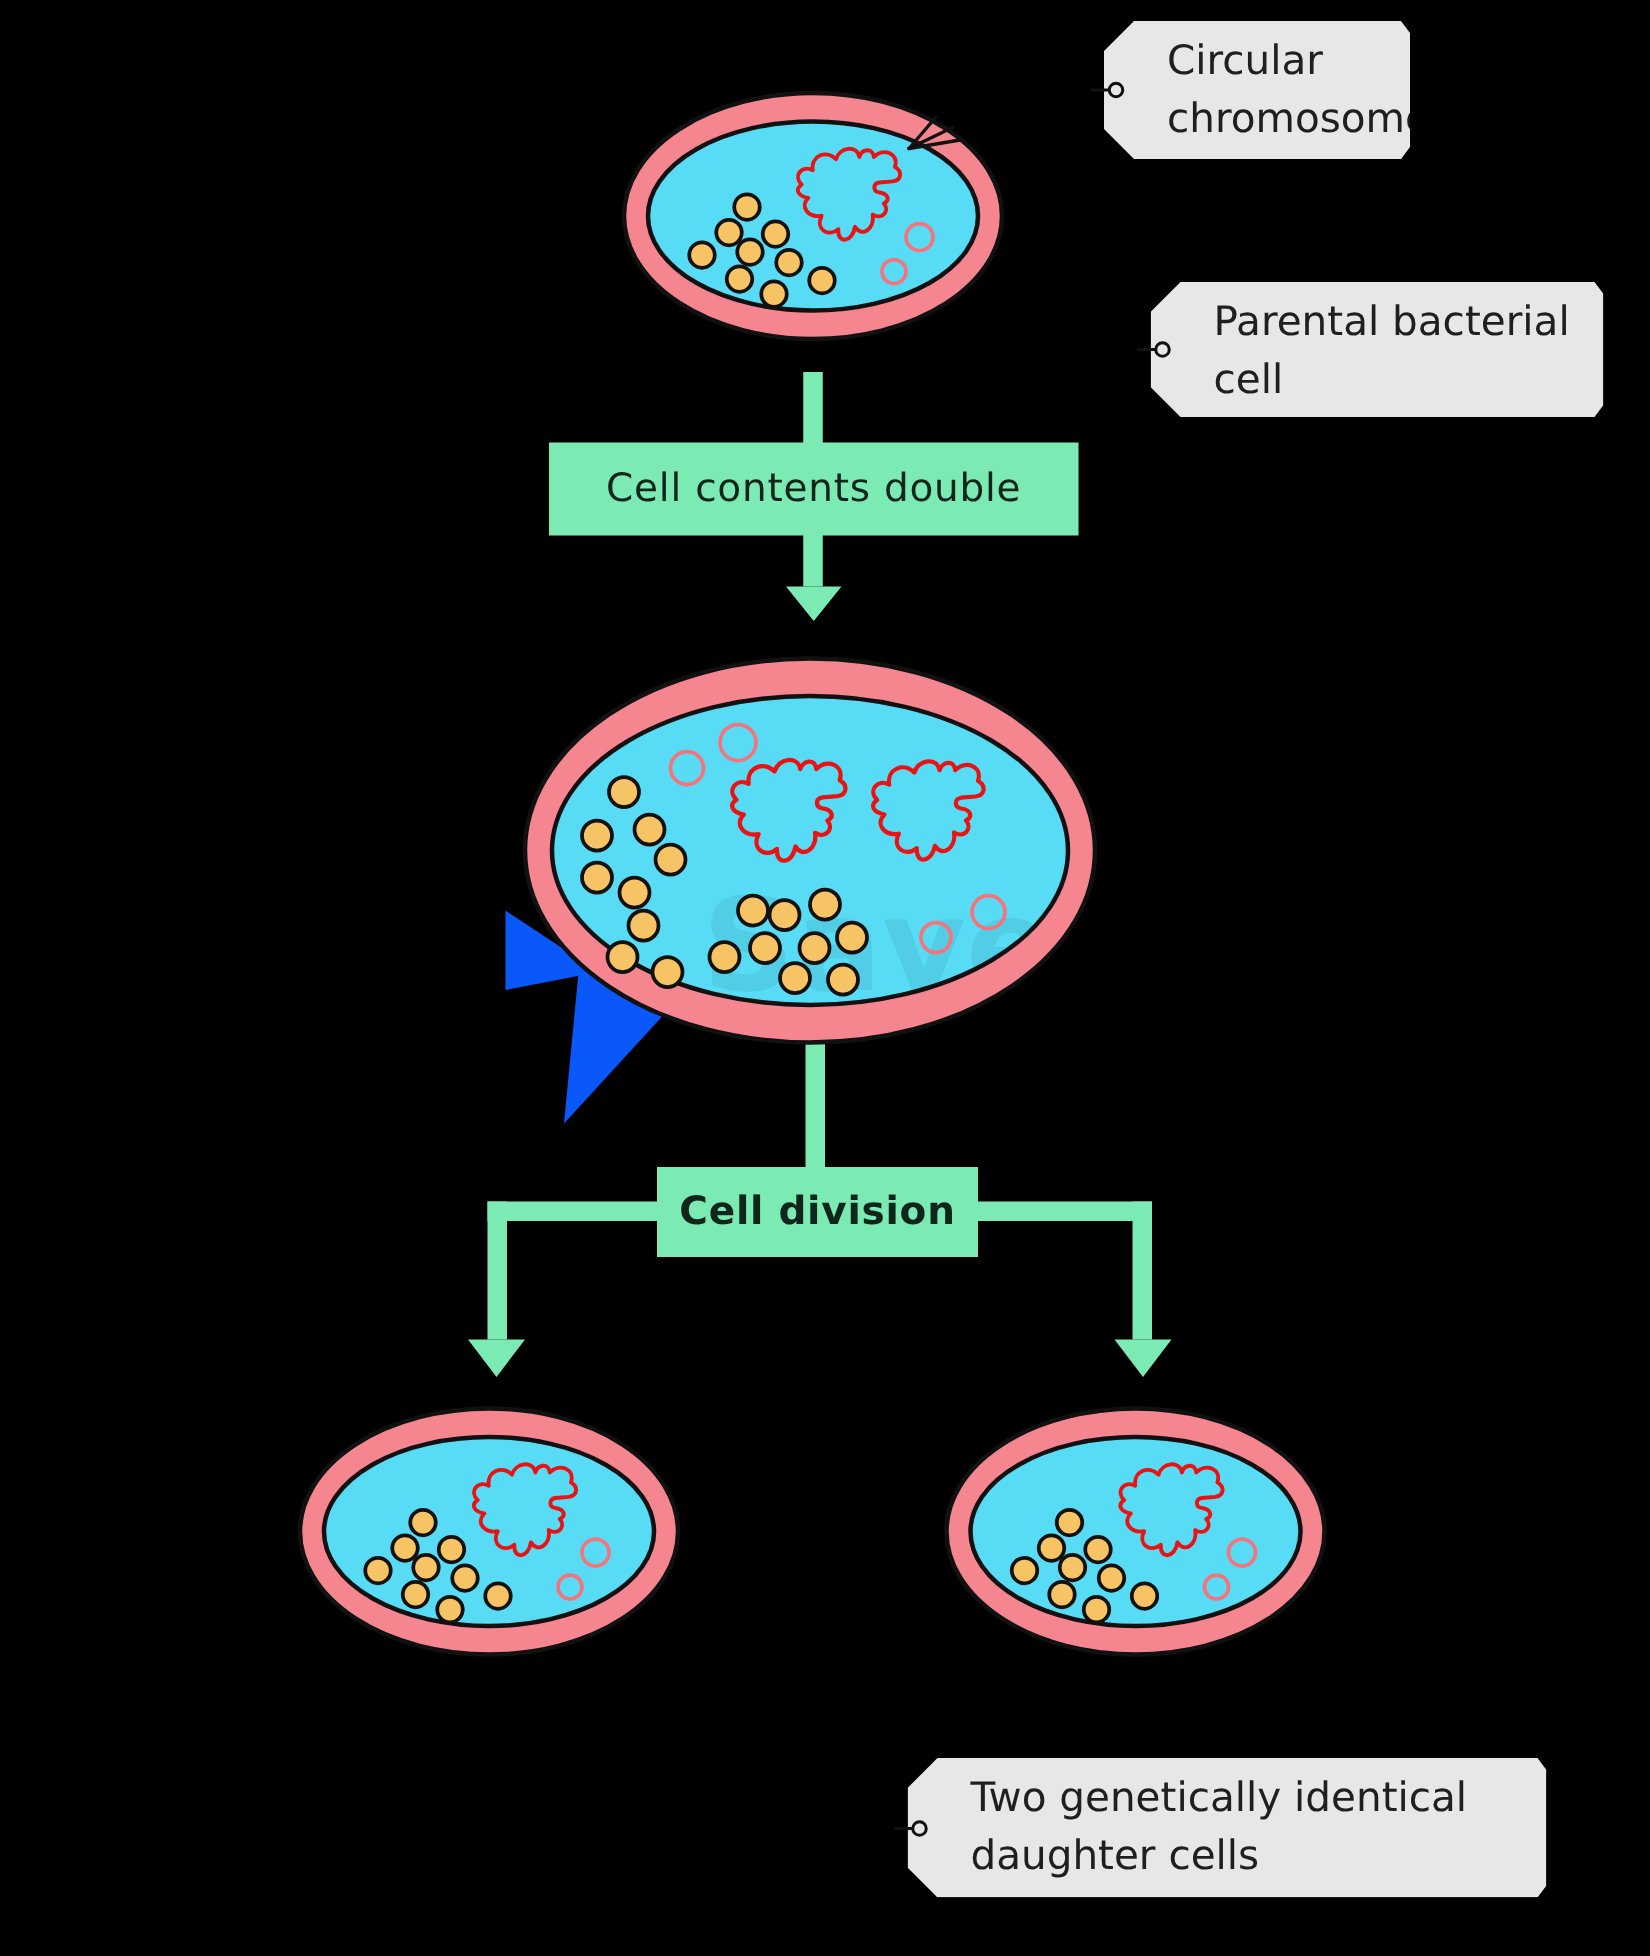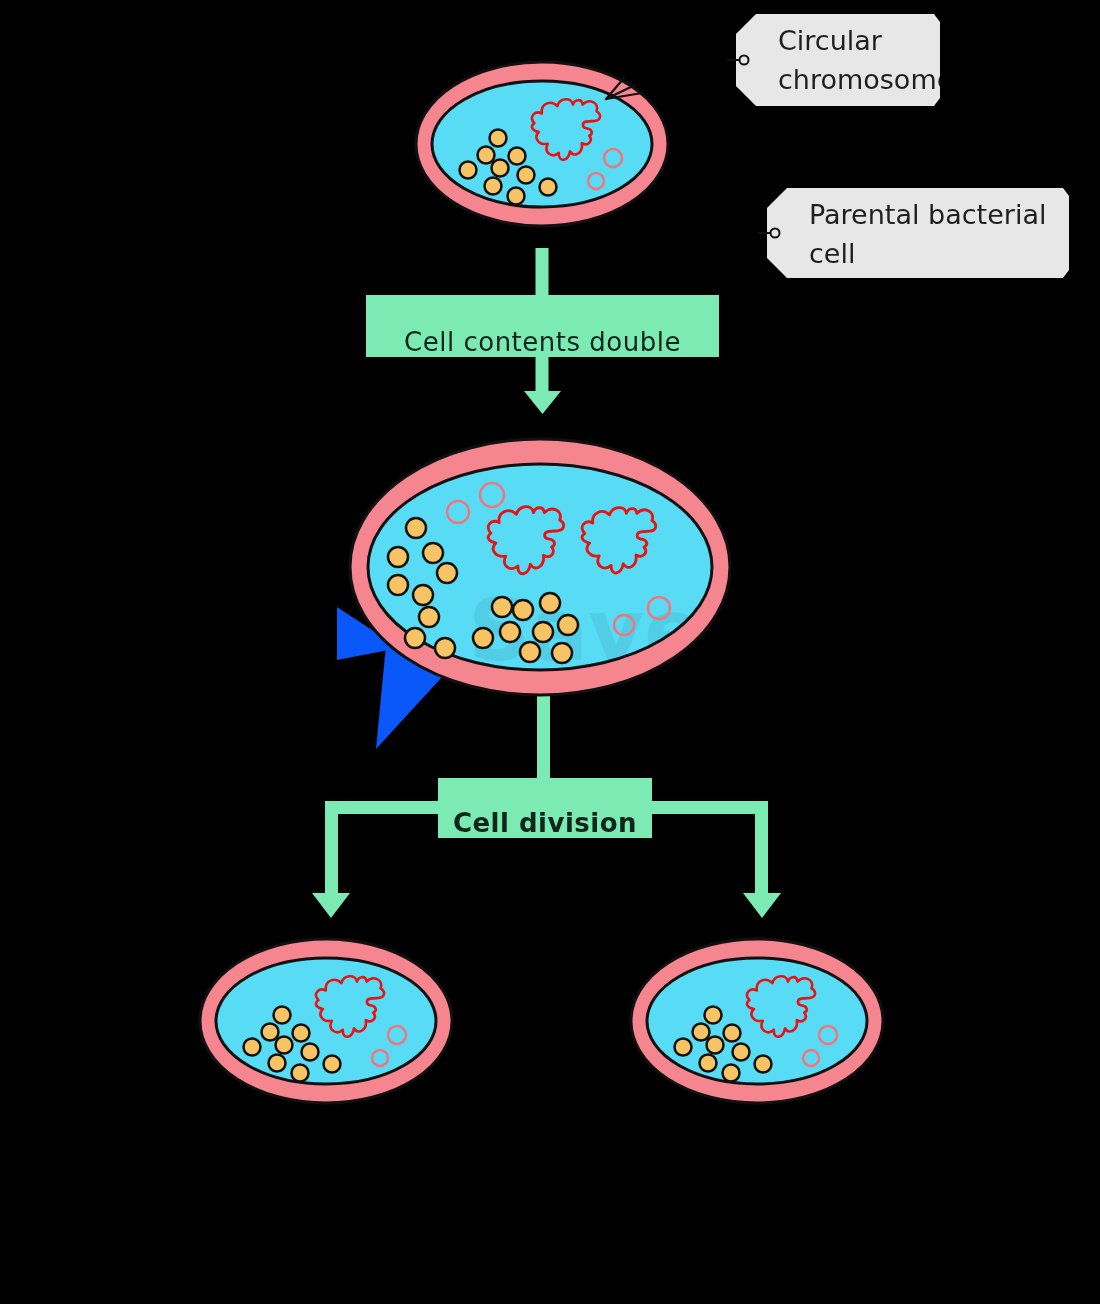--- a/index.html
+++ b/index.html
@@ -18,21 +18,21 @@
   .plasmid{fill:none;stroke:var(--plasmid-pink);stroke-width:2.5;}
   .green{fill:var(--flow-green);}
   .bolt{fill:var(--bolt-blue);}
   .sketch{stroke:var(--outline-black);stroke-width:2.2;fill:none;stroke-linecap:round;}
   .wm{fill:#00303f;opacity:0.08;font-weight:bold;font-size:86px;font-family:"DejaVu Sans",sans-serif;}
 
   
   .flowbox{
     position:absolute;box-sizing:border-box;
     background:var(--flow-green);color:#10251b;
-    display:flex;align-items:flex-end;justify-content:center;
+    display:flex;align-items:center;justify-content:center;
     font-size:26px;letter-spacing:0.5px;
   }
 
   
   .label{position:absolute;}
   .tag{
     position:absolute;inset:0;box-sizing:border-box;
     background:var(--label-bg);color:var(--label-text);
     font-size:27px;line-height:39px;
     padding:7px 14px 7px 42px;
@@ -171,14 +171,21 @@
   </div>
 
   <div class="label" style="left:767px;top:188px;width:302px;height:90px;">
     <div class="tag">Parental bacterial cell</div>
     <svg class="connector" viewBox="0 0 28 14">
       <line x1="0" y1="7" x2="12" y2="7" stroke="#111" stroke-width="2"></line>
       <circle cx="17" cy="7" r="4.5" fill="none" stroke="#111" stroke-width="2"></circle>
     </svg>
   </div>
 
+  <div class="label" style="left:605px;top:1172px;width:426px;height:93px;">
+    <div class="tag">Two genetically identical daughter cells</div>
+    <svg class="connector" viewBox="0 0 28 14">
+      <line x1="0" y1="7" x2="12" y2="7" stroke="#111" stroke-width="2"></line>
+      <circle cx="17" cy="7" r="4.5" fill="none" stroke="#111" stroke-width="2"></circle>
+    </svg>
+  </div>
 
 </div>
 
 </body></html>

